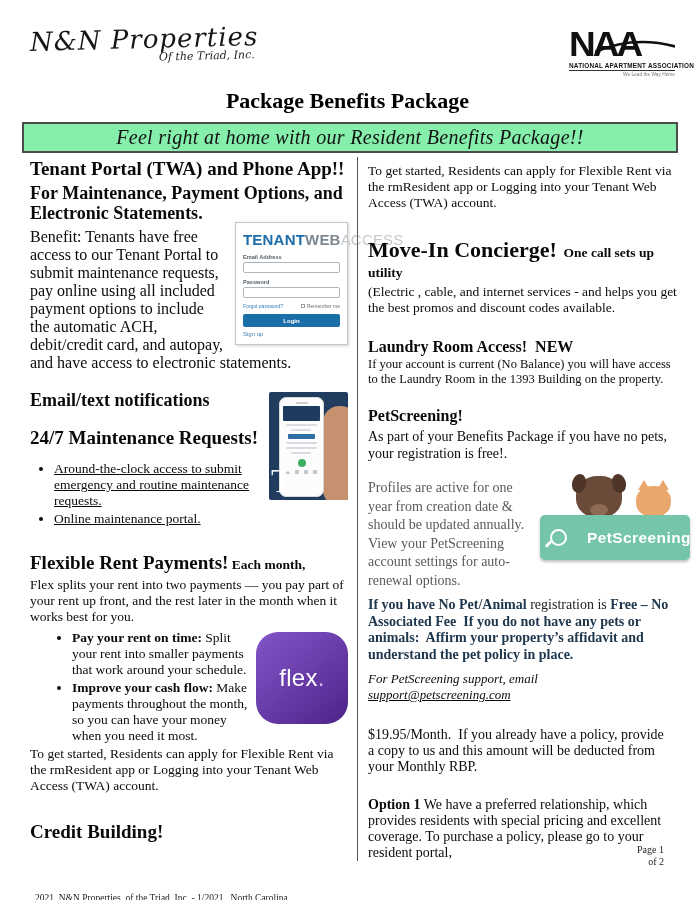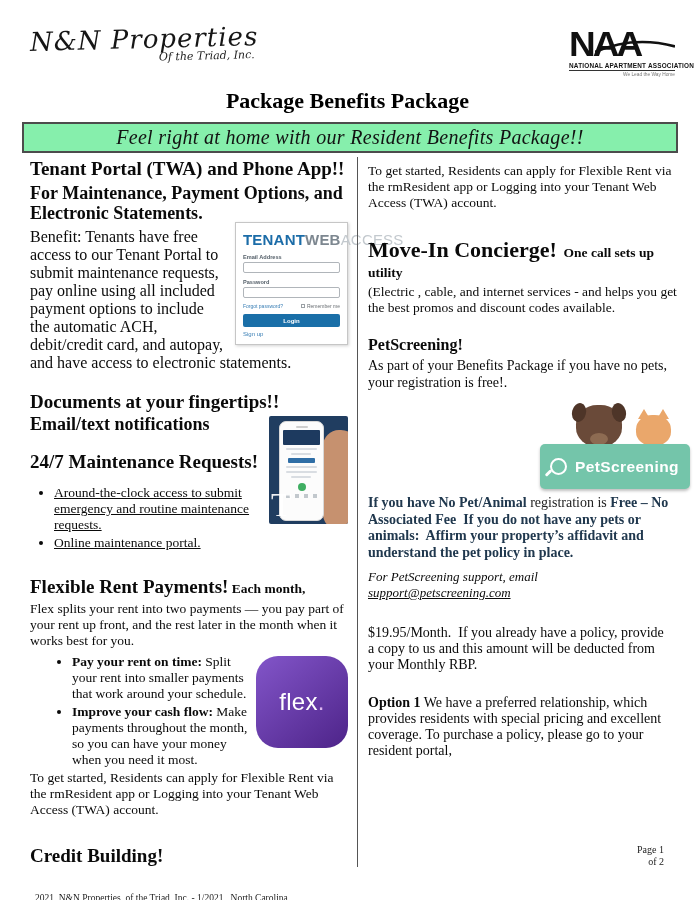--- a/index.html
+++ b/index.html
@@ -102,21 +102,21 @@
   .policy .reg { font-weight:normal; color:#222; }
   .support { margin-top:8px; font-style:italic; font-size:13px; }
   .support a { color:#0a0a0a; }
   .sec-ins { margin-top:24px; }
   .sec-ins h2 { font-size:17px; font-weight:bold; }
   .sec-ins .body { margin-top:2px; max-width:302px; font-size:14px; line-height:16px; }
   .option1 { margin-top:22px; font-size:14px; line-height:16px; max-width:310px; }
   
   .ps-logo { float:right; position:relative; width:150px; height:88px; margin:-4px -12px 4px 8px; }
   .ps-banner { position:absolute; left:0; right:0; bottom:2px; height:45px; background:#74c5aa; border-radius:5px;
-    box-shadow:0 2px 3px rgba(0,0,0,.25); display:flex; align-items:center; padding-left:10px; gap:8px; }
+    box-shadow:0 2px 3px rgba(0,0,0,.25); display:flex; align-items:center; padding-left:10px; gap:20px; }
   .ps-mag { position:relative; width:17px; height:17px; border:2.5px solid #fff; border-radius:50%; flex:0 0 auto; }
   .ps-mag::after { content:""; position:absolute; left:-5px; bottom:-4px; width:3px; height:8px; background:#fff; transform:rotate(45deg); border-radius:2px; }
   .ps-text { font-family:"Liberation Sans", sans-serif; font-size:15.5px; font-weight:600; color:#fff; letter-spacing:.4px; }
   .ps-dog { position:absolute; left:36px; top:2px; width:46px; height:42px; background:#6a4a39; border-radius:46%; }
   .ps-dog::before, .ps-dog::after { content:""; position:absolute; top:-2px; width:14px; height:19px; background:#4e3528; border-radius:50%; }
   .ps-dog::before { left:-4px; transform:rotate(14deg); }
   .ps-dog::after { right:-4px; transform:rotate(-14deg); }
   .ps-muzzle { position:absolute; left:14px; bottom:2px; width:18px; height:12px; background:#8d6b52; border-radius:50%; }
   .ps-cat { position:absolute; left:96px; top:12px; width:35px; height:31px; background:#eaa76b; border-radius:46%; }
   .ps-cat::before, .ps-cat::after { content:""; position:absolute; top:-6px; width:0; height:0;
@@ -175,21 +175,20 @@
                 </span>
             </div>
             <div class="twa-btn">Login</div>
             <div class="twa-signup">Sign up</div>
           </div>
           <span>Benefit: Tenants have free access to our Tenant Portal to submit maintenance requests, pay online using all included payment options to include the automatic ACH, debit/credit card, and autopay, and have access to electronic statements.</span>
         </div>
       </section>
 
       <section class="sec-docs">
-        <h2>Documents at your fingertips!!</h2>
         <div class="body">
           <div class="phone-img">
             <div class="hand"></div>
             <div class="phone">
               <div class="ph-speaker"></div>
               <div class="ph-head"></div>
               <div class="ph-line"></div>
               <div class="ph-line short"></div>
               <div class="ph-btn"></div>
               <div class="ph-line"></div>
@@ -242,35 +241,40 @@
 
     <div class="col-right">
 
       <p class="p2">To get started, Residents can apply for Flexible Rent via the rmResident app or Logging into your Tenant Web Access (TWA) account.</p>
 
       <section class="sec-movein">
         <h2>Move-In Concierge!</h2><span class="movein-suffix pre">  One call sets up utility</span>
         <p class="body">(Electric , cable, and internet services - and helps you get the best promos and discount codes available.</p>
       </section>
 
+      <section class="sec-laundry">
+        <h2 class="pre">Laundry Room Access!  NEW</h2>
+        <p class="body">If your account is current (No Balance) you will have access to the Laundry Room in the 1393 Building on the property.</p>
+      </section>
 
       <section class="sec-ps">
         <h2>PetScreening!</h2>
         <p class="body">As part of your Benefits Package if you have no pets, your registration is free!.</p>
         <div class="profiles">
           <div class="ps-logo">
             <div class="ps-dog">
                 <span class="ps-muzzle"></span>
               </div>
             <div class="ps-cat"></div>
             <div class="ps-banner">
               <span class="ps-mag"></span>
               <span class="ps-text">PetScreening</span>
             </div>
           </div>
+          <span class="note">Profiles are active for one year from creation date &amp; should be updated annually. View your PetScreening account settings for auto-renewal options.</span>
         </div>
         <p class="policy pre"><span>If you have No Pet/Animal</span><span class="reg"> registration is </span><span>Free – No Associated Fee</span><span>  If you do not have any pets or animals:  Affirm your property’s affidavit and understand the pet policy in place.</span></p>
         <p class="support"><span>For PetScreening support, email </span><a href="#">support@petscreening.com</a></p>
       </section>
 
       <section class="sec-ins">
         <p class="body pre">$19.95/Month.  If you already have a policy, provide a copy to us and this amount will be deducted from your Monthly RBP.</p>
       </section>
 
       <p class="option1"><b>Option 1</b><span> We have a preferred relationship, which provides residents with special pricing and excellent coverage. To purchase a policy, please go to your resident portal,</span></p>

